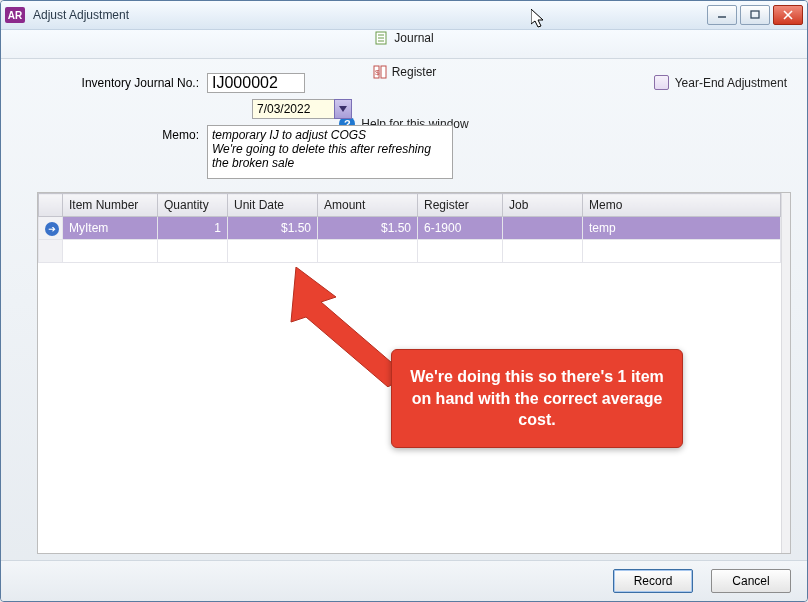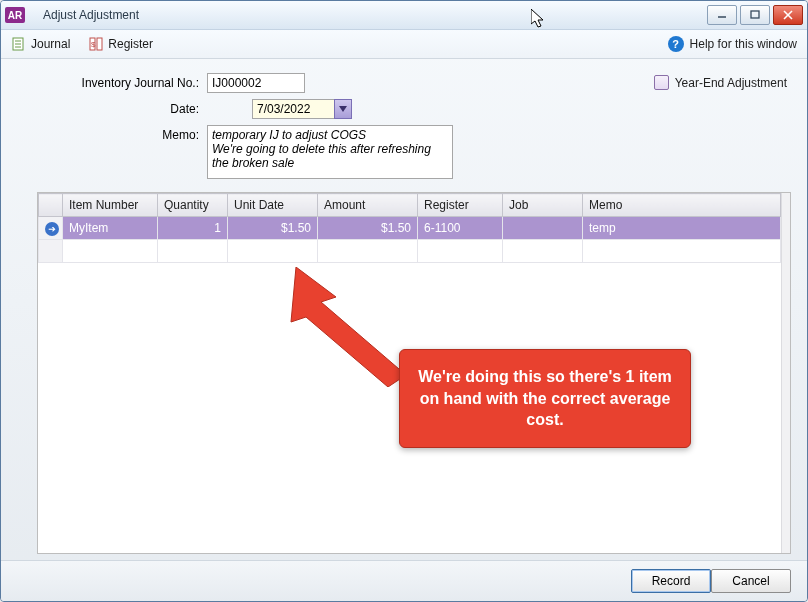--- a/index.html
+++ b/index.html
@@ -1,34 +1,34 @@
 <!DOCTYPE html>
 <html><head>
 <meta charset="utf-8">
 <style>
   html,body{margin:0;padding:0;font-family:"Segoe UI",Tahoma,Arial,sans-serif;font-size:12px;color:#222;background:#eaeaea;}
   .window{width:808px;height:602px;box-sizing:border-box;background:linear-gradient(#f6f9fc,#e6ebf0);border:1px solid #5a7ba0;border-radius:4px;position:relative;display:flex;flex-direction:column;overflow:hidden;}
   .titlebar{height:28px;background:linear-gradient(#f7fbff,#dbe7f3);display:flex;align-items:center;padding:0 4px;border-bottom:1px solid #c4d3e3;}
-  .app-badge{width:20px;height:16px;background:#8c2a8c;border-radius:2px;color:#fff;font-size:10px;font-weight:bold;display:flex;align-items:center;justify-content:center;margin-right:18px;}
+  .app-badge{width:20px;height:16px;background:#8c2a8c;border-radius:2px;color:#fff;font-size:10px;font-weight:bold;display:flex;align-items:center;justify-content:center;margin-right:8px;}
   .title-text{flex:0 0 auto;color:#2a3a4a;}
   .title-spacer{flex:1;}
   .win-btns{display:flex;gap:3px;}
   .win-btn{width:28px;height:18px;border:1px solid #8aa0b8;border-radius:2px;background:linear-gradient(#fefefe,#d9e4ef);display:flex;align-items:center;justify-content:center;font-size:10px;color:#374a5e;cursor:pointer;}
   .win-btn.close{background:linear-gradient(#f08b7a,#d03a22);border-color:#a02814;color:#fff;font-weight:bold;}
-  .toolbar{height:28px;display:flex;align-items:center;padding:0 10px;gap:18px;border-bottom:1px solid #d0d8e0;background:linear-gradient(#f7fbff,#eef3f8);}
+  .toolbar{height:28px;display:flex;align-items:center;padding:0 10px;gap:18px;border-bottom:1px solid #d0d8e0;background:linear-gradient(#f7fbff,#eef3f8);flex-direction:column;}
   .tool-item{display:flex;align-items:center;gap:4px;cursor:pointer;color:#1a1a1a;}
   .tool-icon{width:16px;height:16px;display:inline-flex;align-items:center;justify-content:center;}
   .toolbar .spacer{flex:1;}
   .help{display:flex;align-items:center;gap:6px;cursor:pointer;}
   .help-icon{width:16px;height:16px;border-radius:50%;background:#1f78d1;color:#fff;font-weight:bold;display:flex;align-items:center;justify-content:center;font-size:11px;}
   .client{flex:1;padding:14px 16px 6px 16px;display:flex;flex-direction:column;position:relative;margin-left:20px;}
   .form-area{display:grid;grid-template-columns:170px 260px 1fr;row-gap:6px;align-items:start;}
   .form-label{grid-column:1;text-align:right;padding-right:8px;padding-top:3px;color:#000;}
   .form-field{grid-column:2;}
-  .text-input{width:98px;height:20px;box-sizing:border-box;border:1px solid #a6a6a6;background:#fff;padding:1px 4px;font-family:inherit;font-size:12px;}
+  .text-input{width:98px;height:20px;box-sizing:border-box;border:1px solid #a6a6a6;background:#fff;padding:1px 4px;font-family:inherit;font-size:16px;}
   .date-wrap{display:flex;padding-left:45px;}
   .date-input{width:83px;height:20px;box-sizing:border-box;border:1px solid #a6a6a6;background:#fffde6;padding:1px 4px;font-family:inherit;font-size:12px;}
   .date-btn{width:18px;height:20px;box-sizing:border-box;border:1px solid #7a6fb5;background:linear-gradient(#cfc7ee,#a99ed8);display:flex;align-items:center;justify-content:center;cursor:pointer;margin-left:-1px;}
   .memo-input{width:246px;height:54px;box-sizing:border-box;border:1px solid #a6a6a6;background:#fff;padding:2px 4px;font-family:inherit;font-size:12px;resize:none;line-height:14px;font-style:italic;}
   .year-end{grid-column:3;grid-row:1;justify-self:end;display:flex;align-items:center;gap:6px;padding-right:4px;padding-top:2px;}
   .ye-box{width:13px;height:13px;border:1px solid #8a6fa8;border-radius:2px;background:linear-gradient(#f6f1fb,#e5daf2);}
   .grid-area{margin-top:10px;flex:1;border:1px solid #bdbdbd;background:#fff;display:flex;flex-direction:column;min-height:0;align-items:center;}
   table{border-collapse:collapse;width:100%;table-layout:fixed;}
   th{background:linear-gradient(#f5f5f8,#e4e4ea);border:1px solid #c4c4cc;font-weight:normal;text-align:left;padding:2px 6px;height:18px;color:#222;}
   td{border:1px solid #e4e4ea;padding:2px 6px;height:18px;}
@@ -38,26 +38,26 @@
   .col-qty{width:70px;}
   .col-unit{width:90px;}
   .col-amt{width:100px;}
   .col-acct{width:85px;}
   .col-job{width:80px;}
   .col-memo{}
   .num{text-align:right;}
   .marker-cell{background:#f2f2f5 !important;text-align:center;}
   .arrow-icon{width:14px;height:14px;border-radius:50%;background:#3a72c9;display:inline-flex;align-items:center;justify-content:center;color:#fff;font-size:9px;}
   .grid-fill{flex:1;}
-  .footer{height:40px;display:flex;align-items:center;justify-content:flex-end;gap:0;padding:0 16px;background:linear-gradient(#f3f6f9,#e6ebf0);border-top:1px solid #d0d8e0;}
+  .footer{height:40px;display:flex;align-items:center;justify-content:flex-end;gap:18px;padding:0 16px;background:linear-gradient(#f3f6f9,#e6ebf0);border-top:1px solid #d0d8e0;}
   .btn{min-width:80px;height:24px;border:1px solid #8c8c8c;border-radius:2px;background:linear-gradient(#fefefe,#e5e5e5);cursor:pointer;font-family:inherit;font-size:12px;}
   .btn.primary{border:1px solid #3a6ea5;box-shadow:0 0 0 1px #a7c7ee inset;}
   
   .anno-arrow{position:absolute;left:255px;top:208px;width:140px;height:120px;pointer-events:none;}
-  .callout{position:absolute;left:378px;top:290px;width:254px;background:#e8412f;border:1px solid #b52e1f;border-radius:6px;padding:16px 18px;text-align:center;color:#fff;font-size:16px;font-weight:bold;line-height:1.35;box-shadow:0 2px 6px rgba(0,0,0,0.3);}
+  .callout{position:absolute;left:370px;top:290px;width:254px;background:#e8412f;border:1px solid #b52e1f;border-radius:6px;padding:16px 18px;text-align:center;color:#fff;font-size:16px;font-weight:bold;line-height:1.35;box-shadow:0 2px 6px rgba(0,0,0,0.3);}
   .cursor{position:absolute;left:530px;top:8px;pointer-events:none;}
   .scroll-stub{width:8px;background:#f1f1f3;border-left:1px solid #dcdce0;}
   .grid-inner{display:flex;flex:1;min-height:0;}
   .grid-main{flex:1;display:flex;flex-direction:column;min-height:0;}
 </style>
 </head>
 <body>
 
 <div class="window">
 
@@ -119,21 +119,20 @@
     <div class="form-area">
       <div class="form-label">Inventory Journal No.:</div>
       <div class="form-field">
         <input class="text-input" value="IJ000002" style="">
       </div>
       <div class="year-end">
         <span class="ye-box"></span>
         <span>Year-End Adjustment</span>
       </div>
 
-      <div class="form-label">Date:</div>
       <div class="form-field">
         <div class="date-wrap">
           <input class="date-input" value="7/03/2022" style="">
           <div class="date-btn">
             <svg width="10" height="10">
                 <polygon points="1,2 9,2 5,8" fill="#3a2f6a"></polygon>
               </svg>
           </div>
         </div>
       </div>
@@ -173,21 +172,21 @@
             </thead>
             <tbody>
               <tr class="data-row">
                 <td class="marker-cell">
                   <span class="arrow-icon">➔</span>
                 </td>
                 <td>MyItem</td>
                 <td class="num">1</td>
                 <td class="num">$1.50</td>
                 <td class="num">$1.50</td>
-                <td>6-1100</td>
+                <td>6-1900</td>
                 <td></td>
                 <td>temp</td>
               </tr>
               <tr>
                 <td class="marker-cell"></td>
                   <td></td>
                   <td></td>
                   <td></td>
                   <td></td>
                   <td></td>

